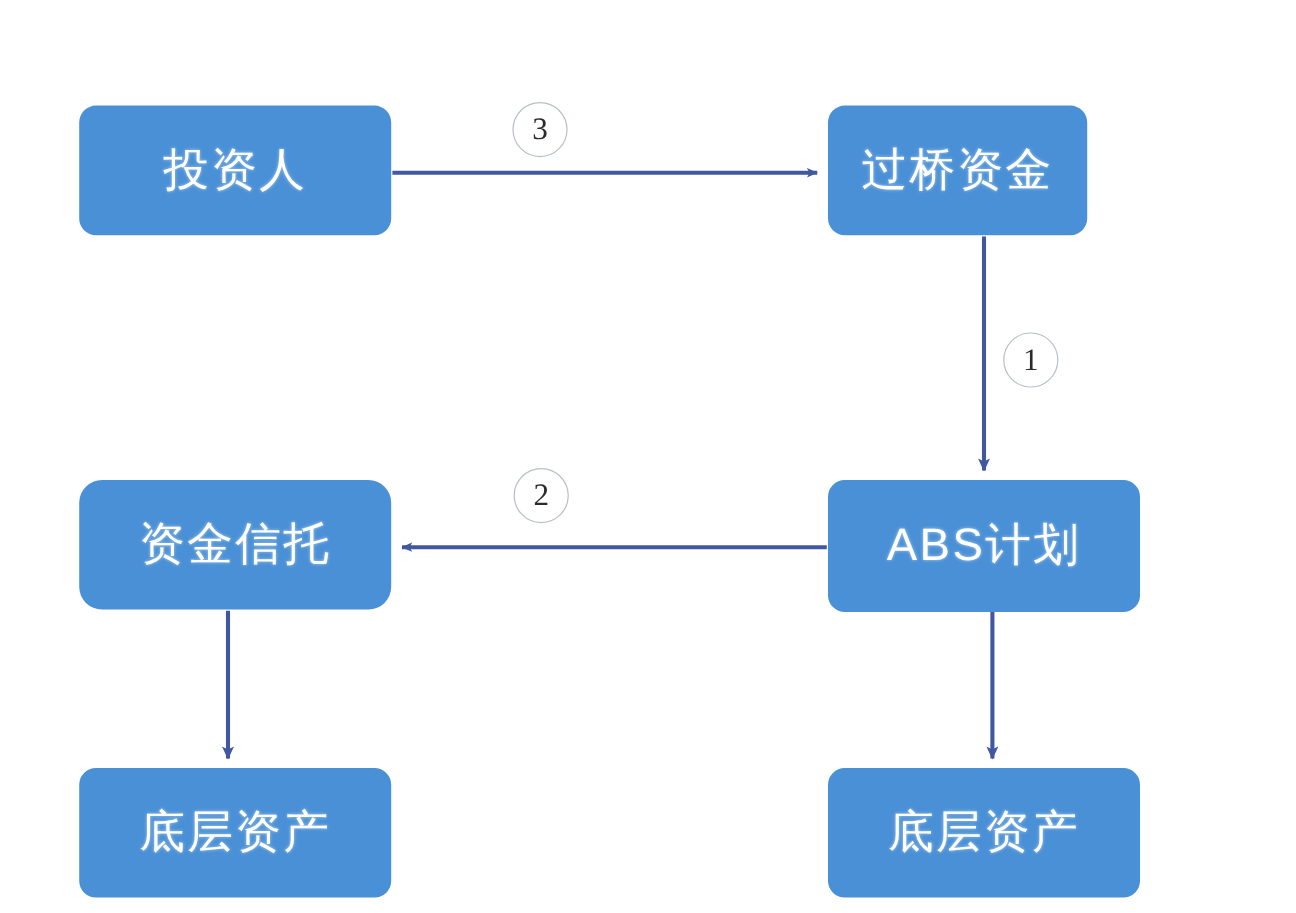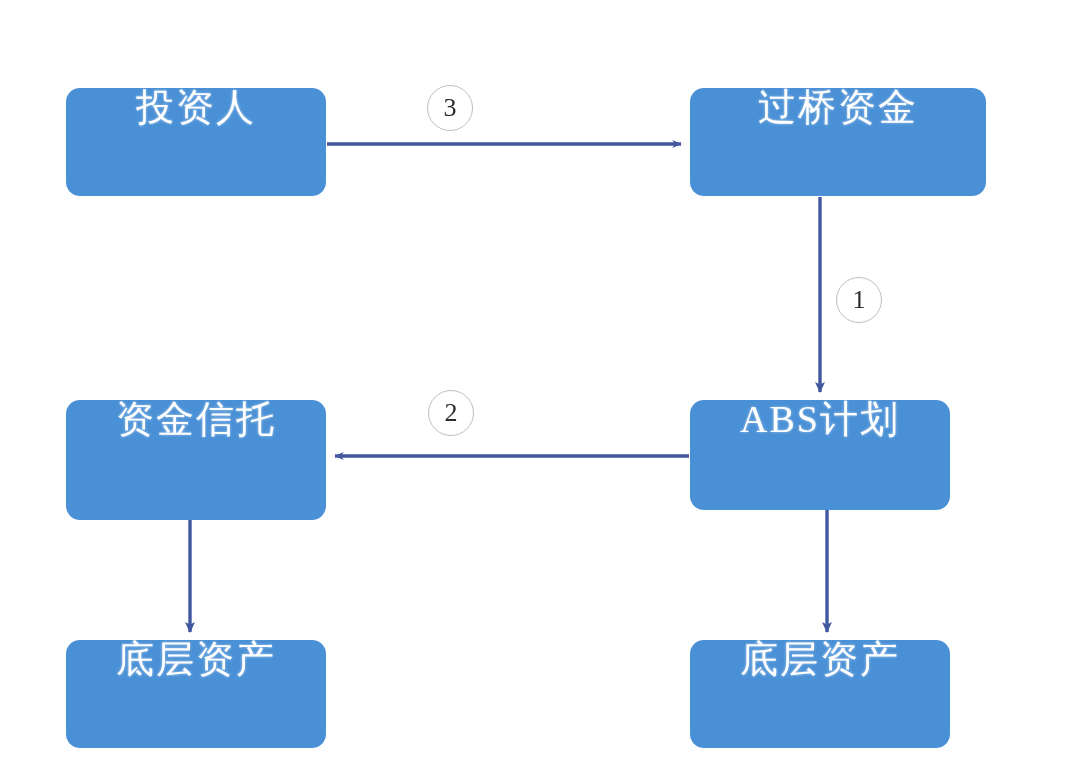--- a/index.html
+++ b/index.html
@@ -17,37 +17,37 @@
     background: #ffffff;
     overflow: hidden;
   }
   .node {
     position: absolute;
     box-sizing: border-box;
     background: #4a90d6;
     border-radius: 14px;
     color: #ffffff;
     display: flex;
+    align-items: center;
     justify-content: center;
     font-size: 38px;
     letter-spacing: 2px;
     font-weight: 400;
     text-shadow: 0 0 3px rgba(255,255,255,0.55);
     user-select: none;
-    font-family: Liberation Serif, serif;
   }
   .node-label {
     display: block;
     line-height: 1;
     white-space: nowrap;
   }
   
   .n-investor      { left: 66px;  top: 88px;  width: 260px; height: 108px; }
-  .n-bridge        { left: 690px; top: 88px;  width: 296px; height: 108px; }
-  .n-fundtrust     { left: 66px;  top: 400px; width: 260px; height: 120px; }
+  .n-bridge        { left: 690px; top: 88px;  width: 216px; height: 108px; }
+  .n-fundtrust     { left: 66px;  top: 400px; width: 260px; height: 108px; border-radius: 19px; }
   .n-abs           { left: 690px; top: 400px; width: 260px; height: 110px; }
   .n-underlying-l  { left: 66px;  top: 640px; width: 260px; height: 108px; }
   .n-underlying-r  { left: 690px; top: 640px; width: 260px; height: 108px; }
 
   svg.edges {
     position: absolute;
     left: 0;
     top: 0;
     width: 1080px;
     height: 761px;

